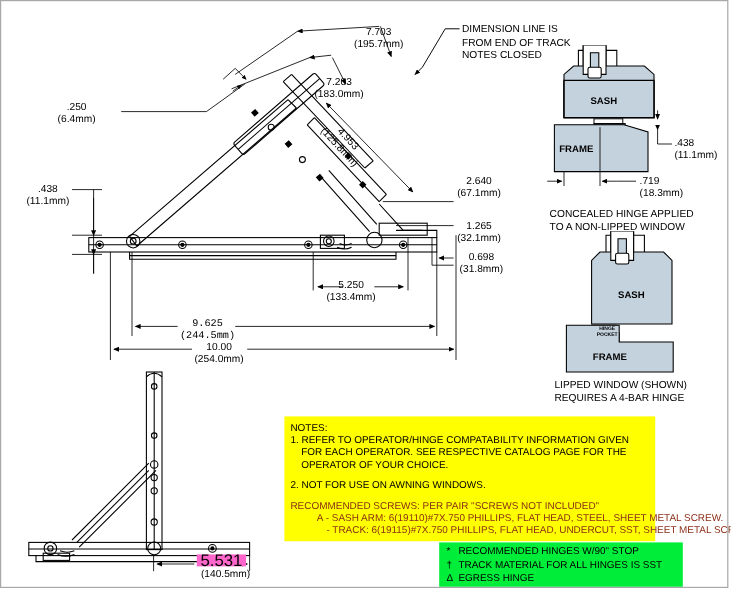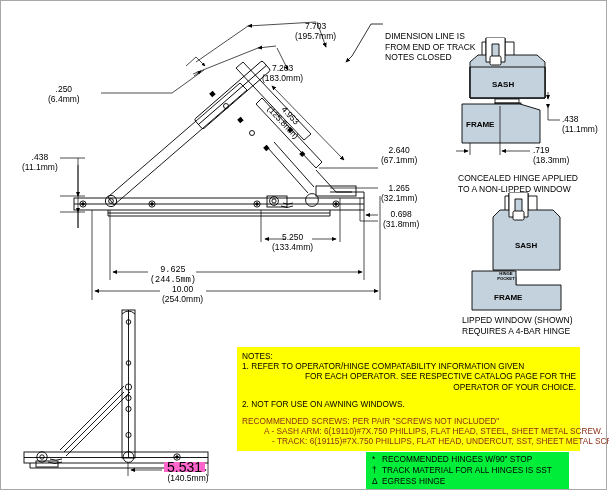--- a/index.html
+++ b/index.html
@@ -56,32 +56,32 @@
     font-weight: bold;
     line-height: 4.6px;
     color: #000;
     text-align: center;
   }
   
   #notes-panel {
     position: absolute;
     left: 237px;
     top: 347px;
-    width: 343px;
+    width: 309px;
     background: #ffff00;
     padding: 4px 4px 4px 5px;
     box-sizing: border-box;
     font-size: 8.3px;
     line-height: 10.2px;
   }
   #notes-panel .wide {
     width: 367px;
   }
   .note-line { white-space: nowrap; }
-  .note-indent1 { padding-left: 9px; text-align: right; }
+  .note-indent1 { padding-left: 9px; }
   .note-indent2 { padding-left: 22px; }
   .note-indent3 { padding-left: 30px; }
   .note-gap { height: 7px; }
   .screws { color: #8c2f17; }
   
   #legend-panel {
     position: absolute;
     left: 366px;
     top: 452px;
     width: 203px;
@@ -427,21 +427,21 @@
   <div class="dimtext" style="left:562px; top:114px; text-align:left;">
     <span class="l1">.438</span>
     <span class="l2">(11.1mm)</span>
   </div>
 
   <div class="dimtext" style="left:533px; top:145px; text-align:left;">
     <span class="l1">.719</span>
     <span class="l2">(18.3mm)</span>
   </div>
 
-  <div class="notetext" style="left:385px; top:19px;margin-top:12px;">
+  <div class="notetext" style="left:385px; top:19px;">
     <div>DIMENSION LINE IS</div>
     <div>FROM END OF TRACK</div>
     <div>NOTES CLOSED</div>
   </div>
 
   <div class="notetext" style="left:458px; top:173px;">
     <div>CONCEALED HINGE APPLIED</div>
     <div>TO A NON-LIPPED WINDOW</div>
   </div>
 

